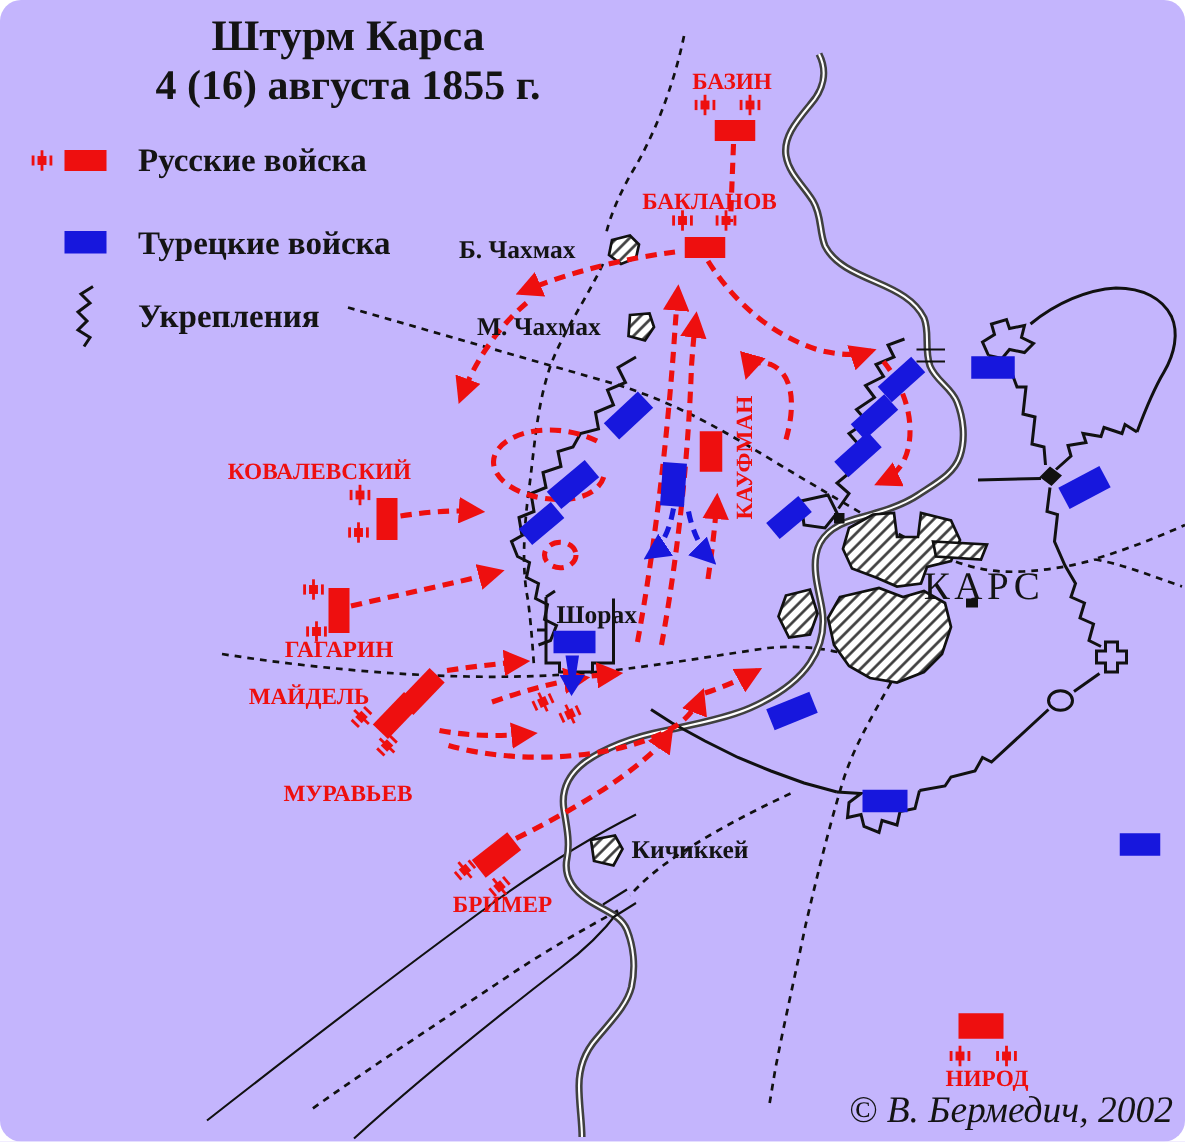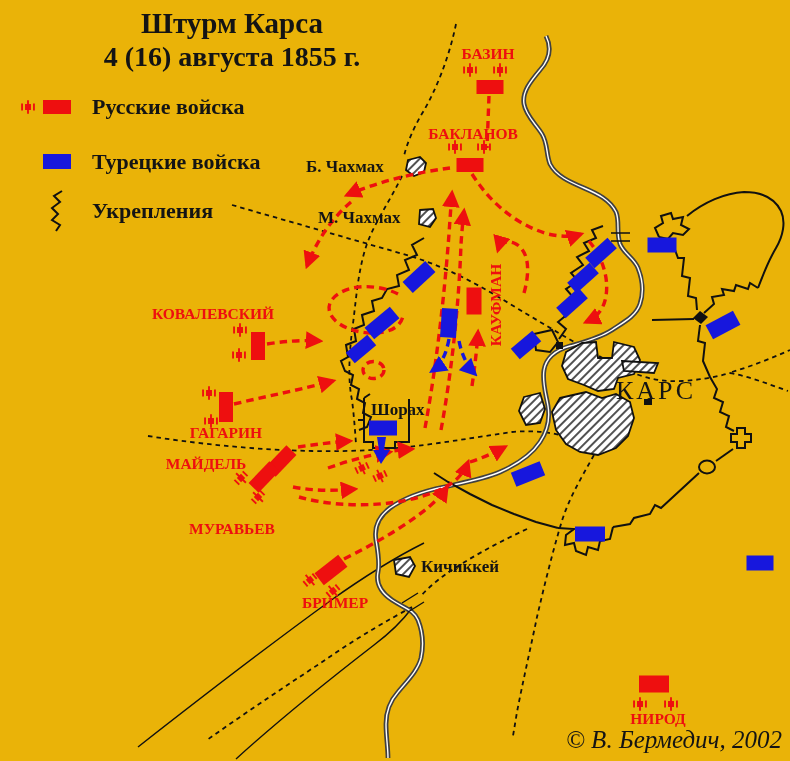--- a/index.html
+++ b/index.html
@@ -1,16 +1,16 @@
 <!DOCTYPE html>
 <html style="--c-rus: #ee0f0f; --c-tur: #1717dd; --c-river: #404040;"><head>
 <meta charset="utf-8">
 <style>
   html,body{margin:0;padding:0;background:#fff;}
-  .canvas{position:relative;width:790px;height:761px;background:#eab308;overflow:hidden;}
+  .canvas{position:relative;width:790px;height:761px;background:#c4b5fd;overflow:hidden;border-radius:14px;}
   svg{display:block;}
   text{font-family:"Liberation Serif","DejaVu Serif",serif;fill:#141414;}
   .t-title{font-size:29px;font-weight:bold;text-anchor:middle;}
   .t-title2{font-size:28px;font-weight:bold;text-anchor:middle;}
   .t-legend{font-size:22px;font-weight:bold;}
   .t-place{font-size:17px;font-weight:bold;}
   .t-kars{font-size:26px;letter-spacing:3px;text-anchor:middle;}
   .t-cmdr{font-size:15.5px;font-weight:bold;fill:var(--c-rus);text-anchor:middle;}
   .t-copy{font-size:25px;font-style:italic;text-anchor:end;}
   .road{fill:none;stroke:#111;stroke-width:1.8;stroke-dasharray:4.5 4;}

